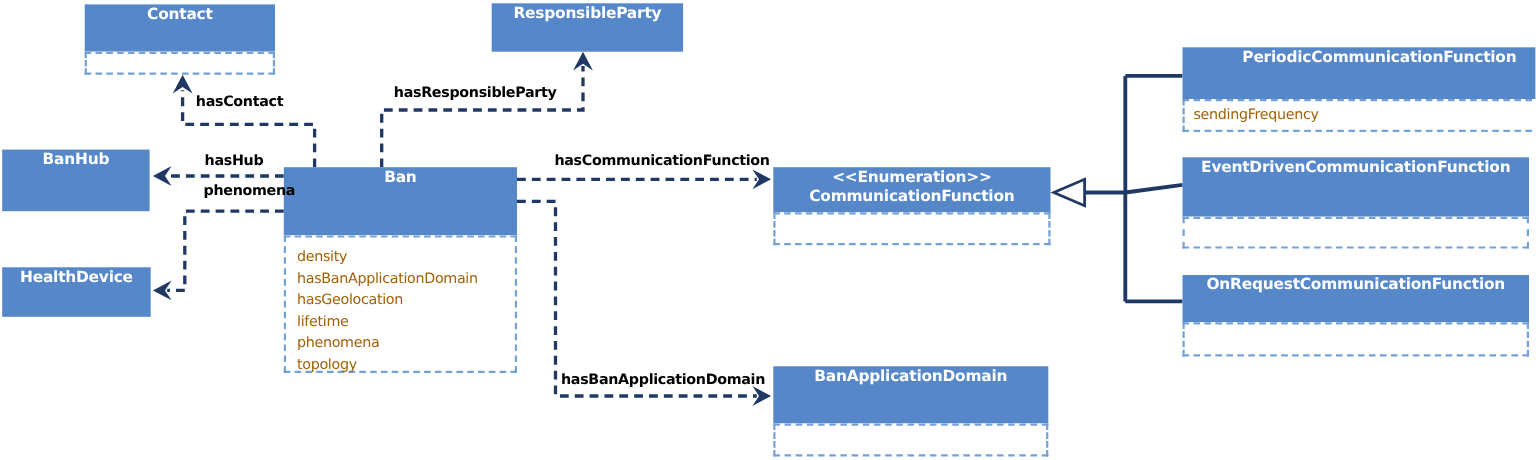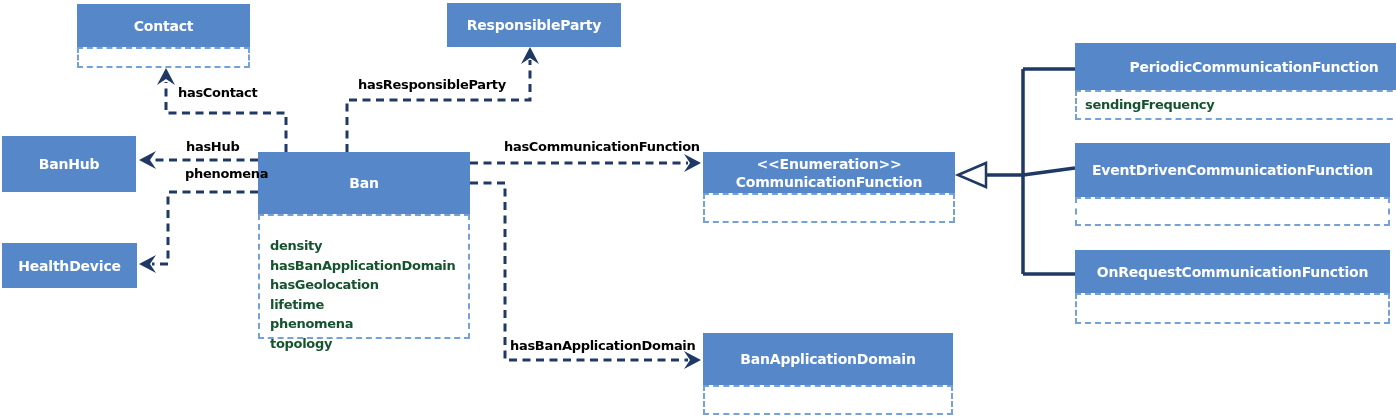--- a/index.html
+++ b/index.html
@@ -11,34 +11,34 @@
     overflow:hidden;
   }
   #edge-layer{position:absolute;left:0;top:0;width:1396px;height:418px;}
   .node{position:absolute;}
   .hd{
     background:#5587C9;
     color:#ffffff;
     font-weight:bold;
     font-size:14px;
     display:flex;flex-direction:column;
-    align-items:center;justify-content:center;
+    align-items:center;justify-content:flex-start;
     text-align:center;
     box-sizing:border-box;
     letter-spacing:-0.2px;
     line-height:18px;
   }
   .bd{
     border:2px dashed #74A2D8;
     background:#ffffff;
     box-sizing:border-box;
   }
-  .attrs{padding:20px 0 0 10px;}
+  .attrs{padding:8px 0 0 10px;}
   .attr{
-    font-weight:bold;font-size:13px;color:#14532d;
+    font-weight:normal;font-size:13px;color:#a16207;
     line-height:19.5px;white-space:nowrap;letter-spacing:-0.3px;
   }
   .attr-row{
     display:flex;align-items:center;padding-left:8px;
   }
   .elabel{
     position:absolute;
     font-weight:bold;font-size:13px;color:#000000;
     white-space:nowrap;letter-spacing:-0.3px;
   }

